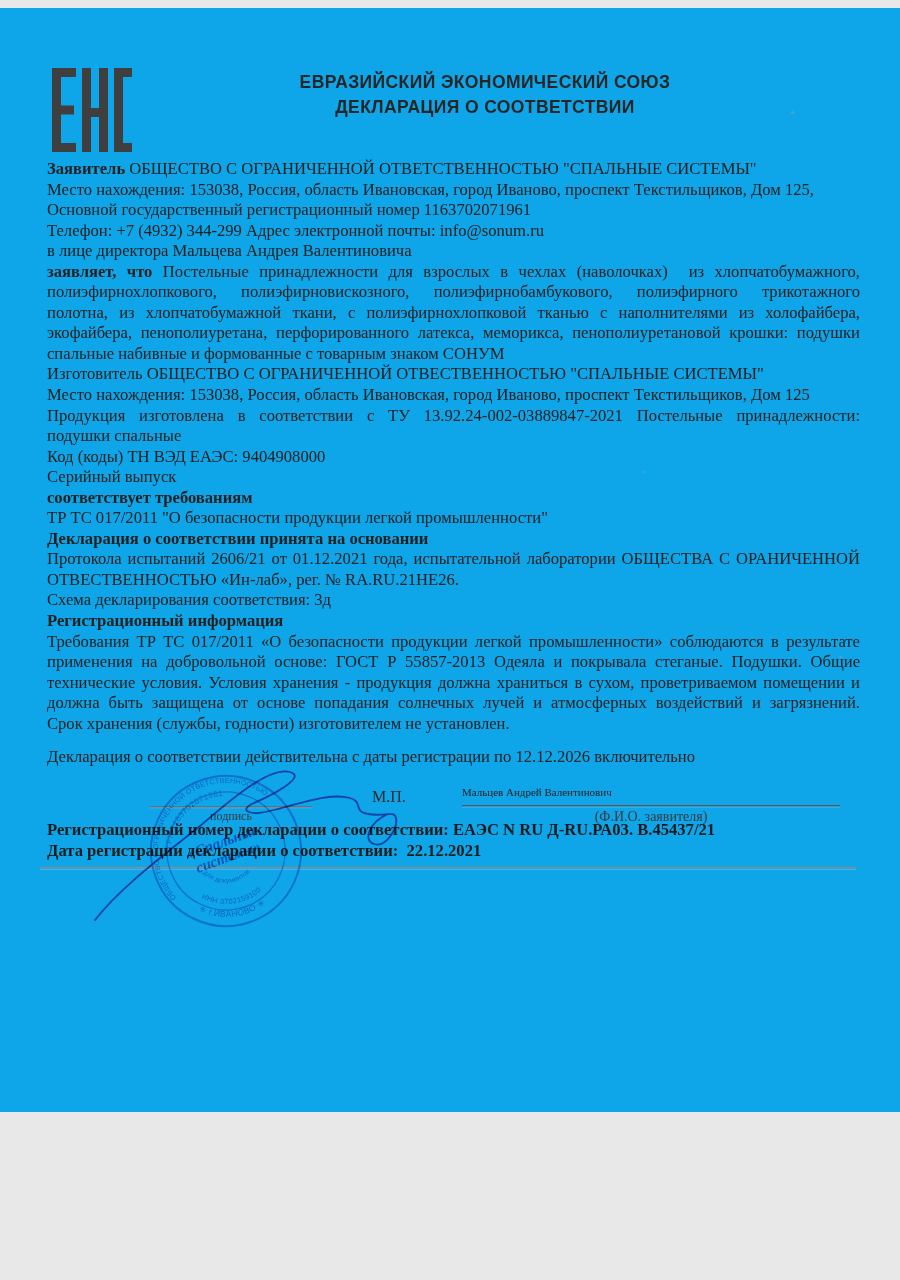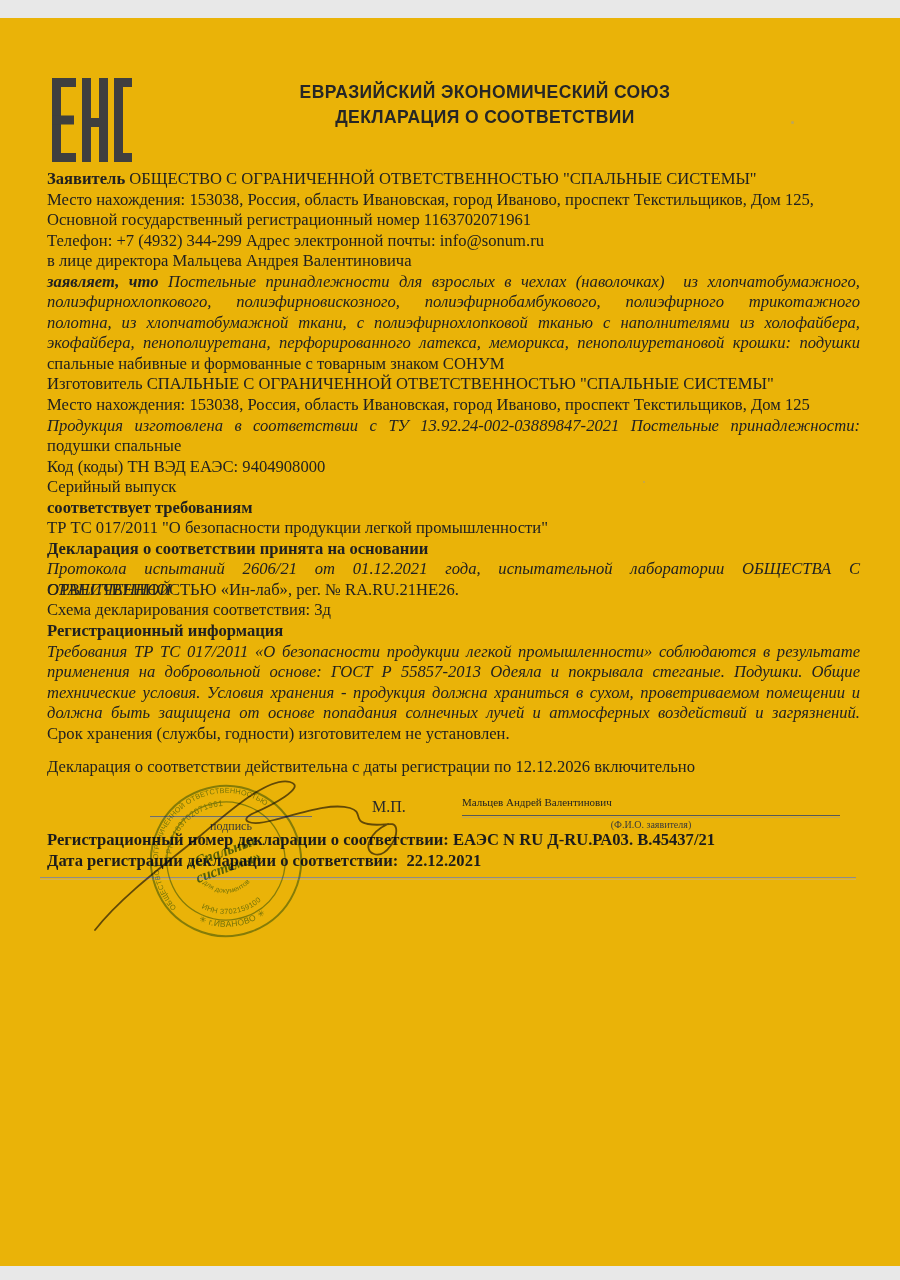--- a/index.html
+++ b/index.html
@@ -1,47 +1,47 @@
 <!DOCTYPE html>
 <html><head>
 <meta charset="utf-8">
 <style>
   html,body{margin:0;padding:0;background:#e8e8e8;}
   .page{
-    position:relative; width:900px; height:1248px; margin:18px auto;
-    background:#eab308; overflow:hidden;
+    position:relative; width:900px; height:1104px; margin:8px auto;
+    background:#0ea5e9; overflow:hidden;
     font-family:"Liberation Serif", serif; color:#1e1e1e;
   }
   
   .eac-logo{position:absolute; left:52px; top:60px; width:80px; height:84px;}
   .title{
     position:absolute; left:70px; top:62px; width:830px; text-align:center;
     font-family:"Liberation Sans", sans-serif; font-weight:bold;
     font-size:17.5px; line-height:25px; color:#262626; letter-spacing:.4px;
   }
   
   .doc-body{position:absolute; left:47px; top:151px; width:813px;
     font-size:16.6px; color:#212121;}
   .tl{height:20.55px; line-height:20.55px; overflow:visible; white-space:pre-wrap;}
-  .tl.just{text-align:justify; text-align-last:justify;font-style:italic;}
+  .tl.just{text-align:justify; text-align-last:justify;}
   .b{font-weight:bold;}
   .validity{position:absolute; left:47px; top:739px; width:813px;
     font-size:16.6px; font-weight:normal; color:#212121;}
   
   .mp{position:absolute; left:372px; top:780px; font-size:16px; color:#2a2a2a;}
   .sig-line{position:absolute; left:150px; top:798px; width:162px; height:0;
     border-top:1.2px solid #6e6e6e; box-shadow:0 1.5px 0 rgba(170,170,170,.45);}
   .sig-caption{position:absolute; left:150px; top:801px; width:162px; text-align:center;
     font-size:12px; color:#3a3a3a;}
   .fio-line{position:absolute; left:462px; top:797px; width:378px; height:0;
     border-top:1.3px solid #585858; box-shadow:0 2px 0 rgba(160,160,160,.5);}
   .fio-name{position:absolute; left:462px; top:778px; width:378px; text-align:left;
     font-size:11px; color:#222;}
   .fio-caption{position:absolute; left:462px; top:801px; width:378px; text-align:center;
-    font-size:10px; color:#3a3a3a;}
+    font-size:14px; color:#3a3a3a;}
   .reg-number{position:absolute; left:47px; top:812px; width:830px;
     font-size:16.6px; font-weight:bold; color:#1c1c1c; white-space:pre-wrap;}
   .reg-date{position:absolute; left:47px; top:833px; width:830px;
     font-size:16.6px; font-weight:bold; color:#1c1c1c; white-space:pre-wrap;}
   .bottom-rule{position:absolute; left:40px; top:859px; width:816px; height:0;
     border-top:1.2px solid #8d8d8d; box-shadow:0 1.8px 0 rgba(180,180,180,.6);}
   
   .stamp{position:absolute; left:148px; top:765px; width:156px; height:156px;
     mix-blend-mode:multiply; opacity:.88;}
   .stamp text{font-family:"Liberation Sans", sans-serif; fill:#6f97d0;}
@@ -80,21 +80,21 @@
       <div class="tl"><span class="b">Заявитель </span><span>ОБЩЕСТВО С ОГРАНИЧЕННОЙ ОТВЕТСТВЕННОСТЬЮ "СПАЛЬНЫЕ СИСТЕМЫ"</span></div>
       <div class="tl"><span>Место нахождения: 153038, Россия, область Ивановская, город Иваново, проспект Текстильщиков, Дом 125,</span></div>
       <div class="tl"><span>Основной государственный регистрационный номер 1163702071961</span></div>
       <div class="tl"><span>Телефон: +7 (4932) 344-299 Адрес электронной почты: info@sonum.ru</span></div>
       <div class="tl"><span>в лице директора Мальцева Андрея Валентиновича</span></div>
       <div class="tl just"><span class="b">заявляет, что </span><span>Постельные принадлежности для взрослых в чехлах (наволочках)  из хлопчатобумажного,</span></div>
       <div class="tl just"><span>полиэфирнохлопкового, полиэфирновискозного, полиэфирнобамбукового, полиэфирного трикотажного</span></div>
       <div class="tl just"><span>полотна, из хлопчатобумажной ткани, с полиэфирнохлопковой тканью с наполнителями из холофайбера,</span></div>
       <div class="tl just"><span>экофайбера, пенополиуретана, перфорированного латекса, меморикса, пенополиуретановой крошки: подушки</span></div>
       <div class="tl"><span>спальные набивные и формованные с товарным знаком СОНУМ</span></div>
-      <div class="tl"><span>Изготовитель СПАЛЬНЫЕ С ОГРАНИЧЕННОЙ ОТВЕТСТВЕННОСТЬЮ "СПАЛЬНЫЕ СИСТЕМЫ"</span></div>
+      <div class="tl"><span>Изготовитель ОБЩЕСТВО С ОГРАНИЧЕННОЙ ОТВЕСТВЕННОСТЬЮ "СПАЛЬНЫЕ СИСТЕМЫ"</span></div>
       <div class="tl"><span>Место нахождения: 153038, Россия, область Ивановская, город Иваново, проспект Текстильщиков, Дом 125</span></div>
       <div class="tl just"><span>Продукция изготовлена в соответствии с ТУ 13.92.24-002-03889847-2021 Постельные принадлежности:</span></div>
       <div class="tl"><span>подушки спальные</span></div>
       <div class="tl"><span>Код (коды) ТН ВЭД ЕАЭС: 9404908000</span></div>
       <div class="tl"><span>Серийный выпуск</span></div>
       <div class="tl"><span class="b">соответствует требованиям</span></div>
       <div class="tl"><span>ТР ТС 017/2011 "О безопасности продукции легкой промышленности"</span></div>
       <div class="tl"><span class="b">Декларация о соответствии принята на основании</span></div>
       <div class="tl just"><span>Протокола испытаний 2606/21 от 01.12.2021 года, испытательной лаборатории ОБЩЕСТВА С ОРАНИЧЕННОЙ</span></div>
       <div class="tl"><span>ОТВЕСТВЕННОСТЬЮ «Ин-лаб», рег. № RA.RU.21НЕ26.</span></div>

